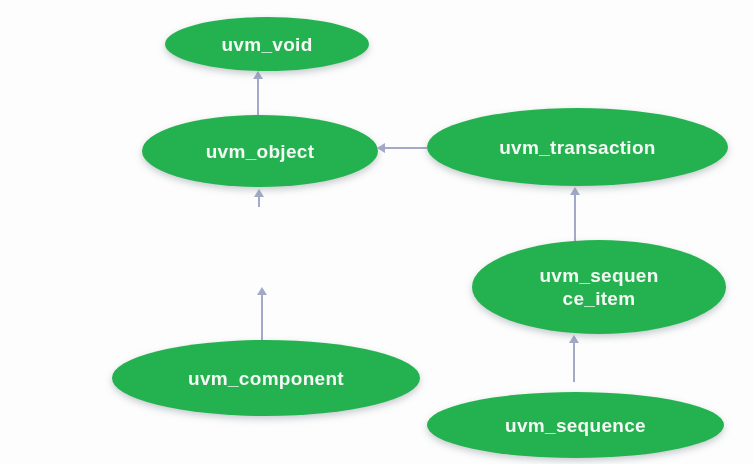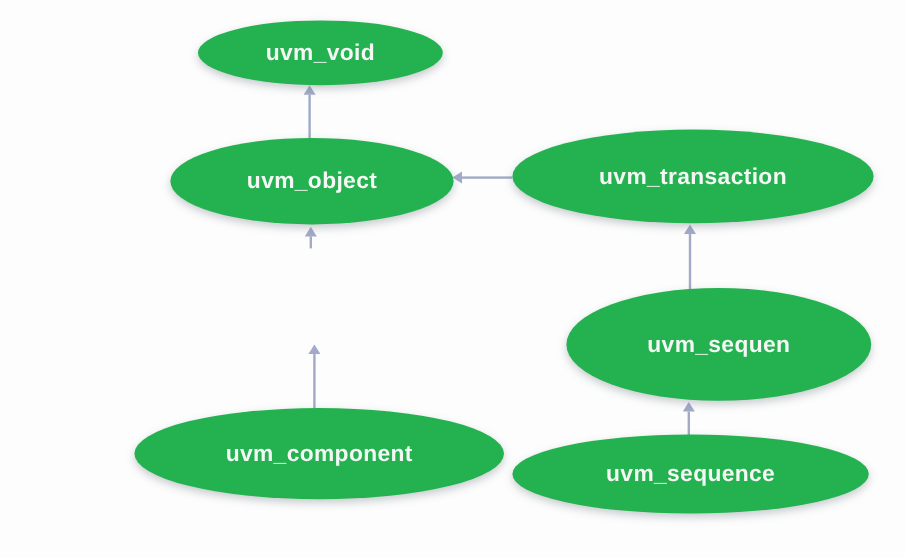--- a/index.html
+++ b/index.html
@@ -39,21 +39,21 @@
     line-height: 23px;
     white-space: nowrap;
   }
   
   .n-void        { left:165px; top:17px;  width:204px; height:54px; }
   .n-object      { left:142px; top:115px; width:236px; height:72px; }
   .n-transaction { left:427px; top:108px; width:301px; height:78px; }
   .n-report      { left:78px;  top:206px; width:357px; height:80px; }
   .n-seqitem     { left:472px; top:240px; width:254px; height:94px; }
   .n-component   { left:112px; top:340px; width:308px; height:76px; }
-  .n-sequence    { left:427px; top:362px; width:297px; height:66px; }
+  .n-sequence    { left:427px; top:392px; width:297px; height:66px; }
   
   .arr { position: absolute; background: var(--arrow); }
   .arr.v { width: 2px; }
   .arr.h { height: 2px; }
   .head {
     position: absolute;
     width: 0; height: 0;
     display: block;
   }
   .head.up {
@@ -109,20 +109,21 @@
     <span class="lbl">uvm_transaction</span>
   </div>
 
   <div class="node n-object">
     <span class="lbl">uvm_object</span>
   </div>
 
 
   <div class="node n-seqitem">
     <span class="lbl">uvm_sequen</span>
+    <span class="lbl">ce_item</span>
   </div>
 
   <div class="node n-component">
     <span class="lbl">uvm_component</span>
   </div>
 
   <div class="node n-sequence">
     <span class="lbl">uvm_sequence</span>
   </div>
 

